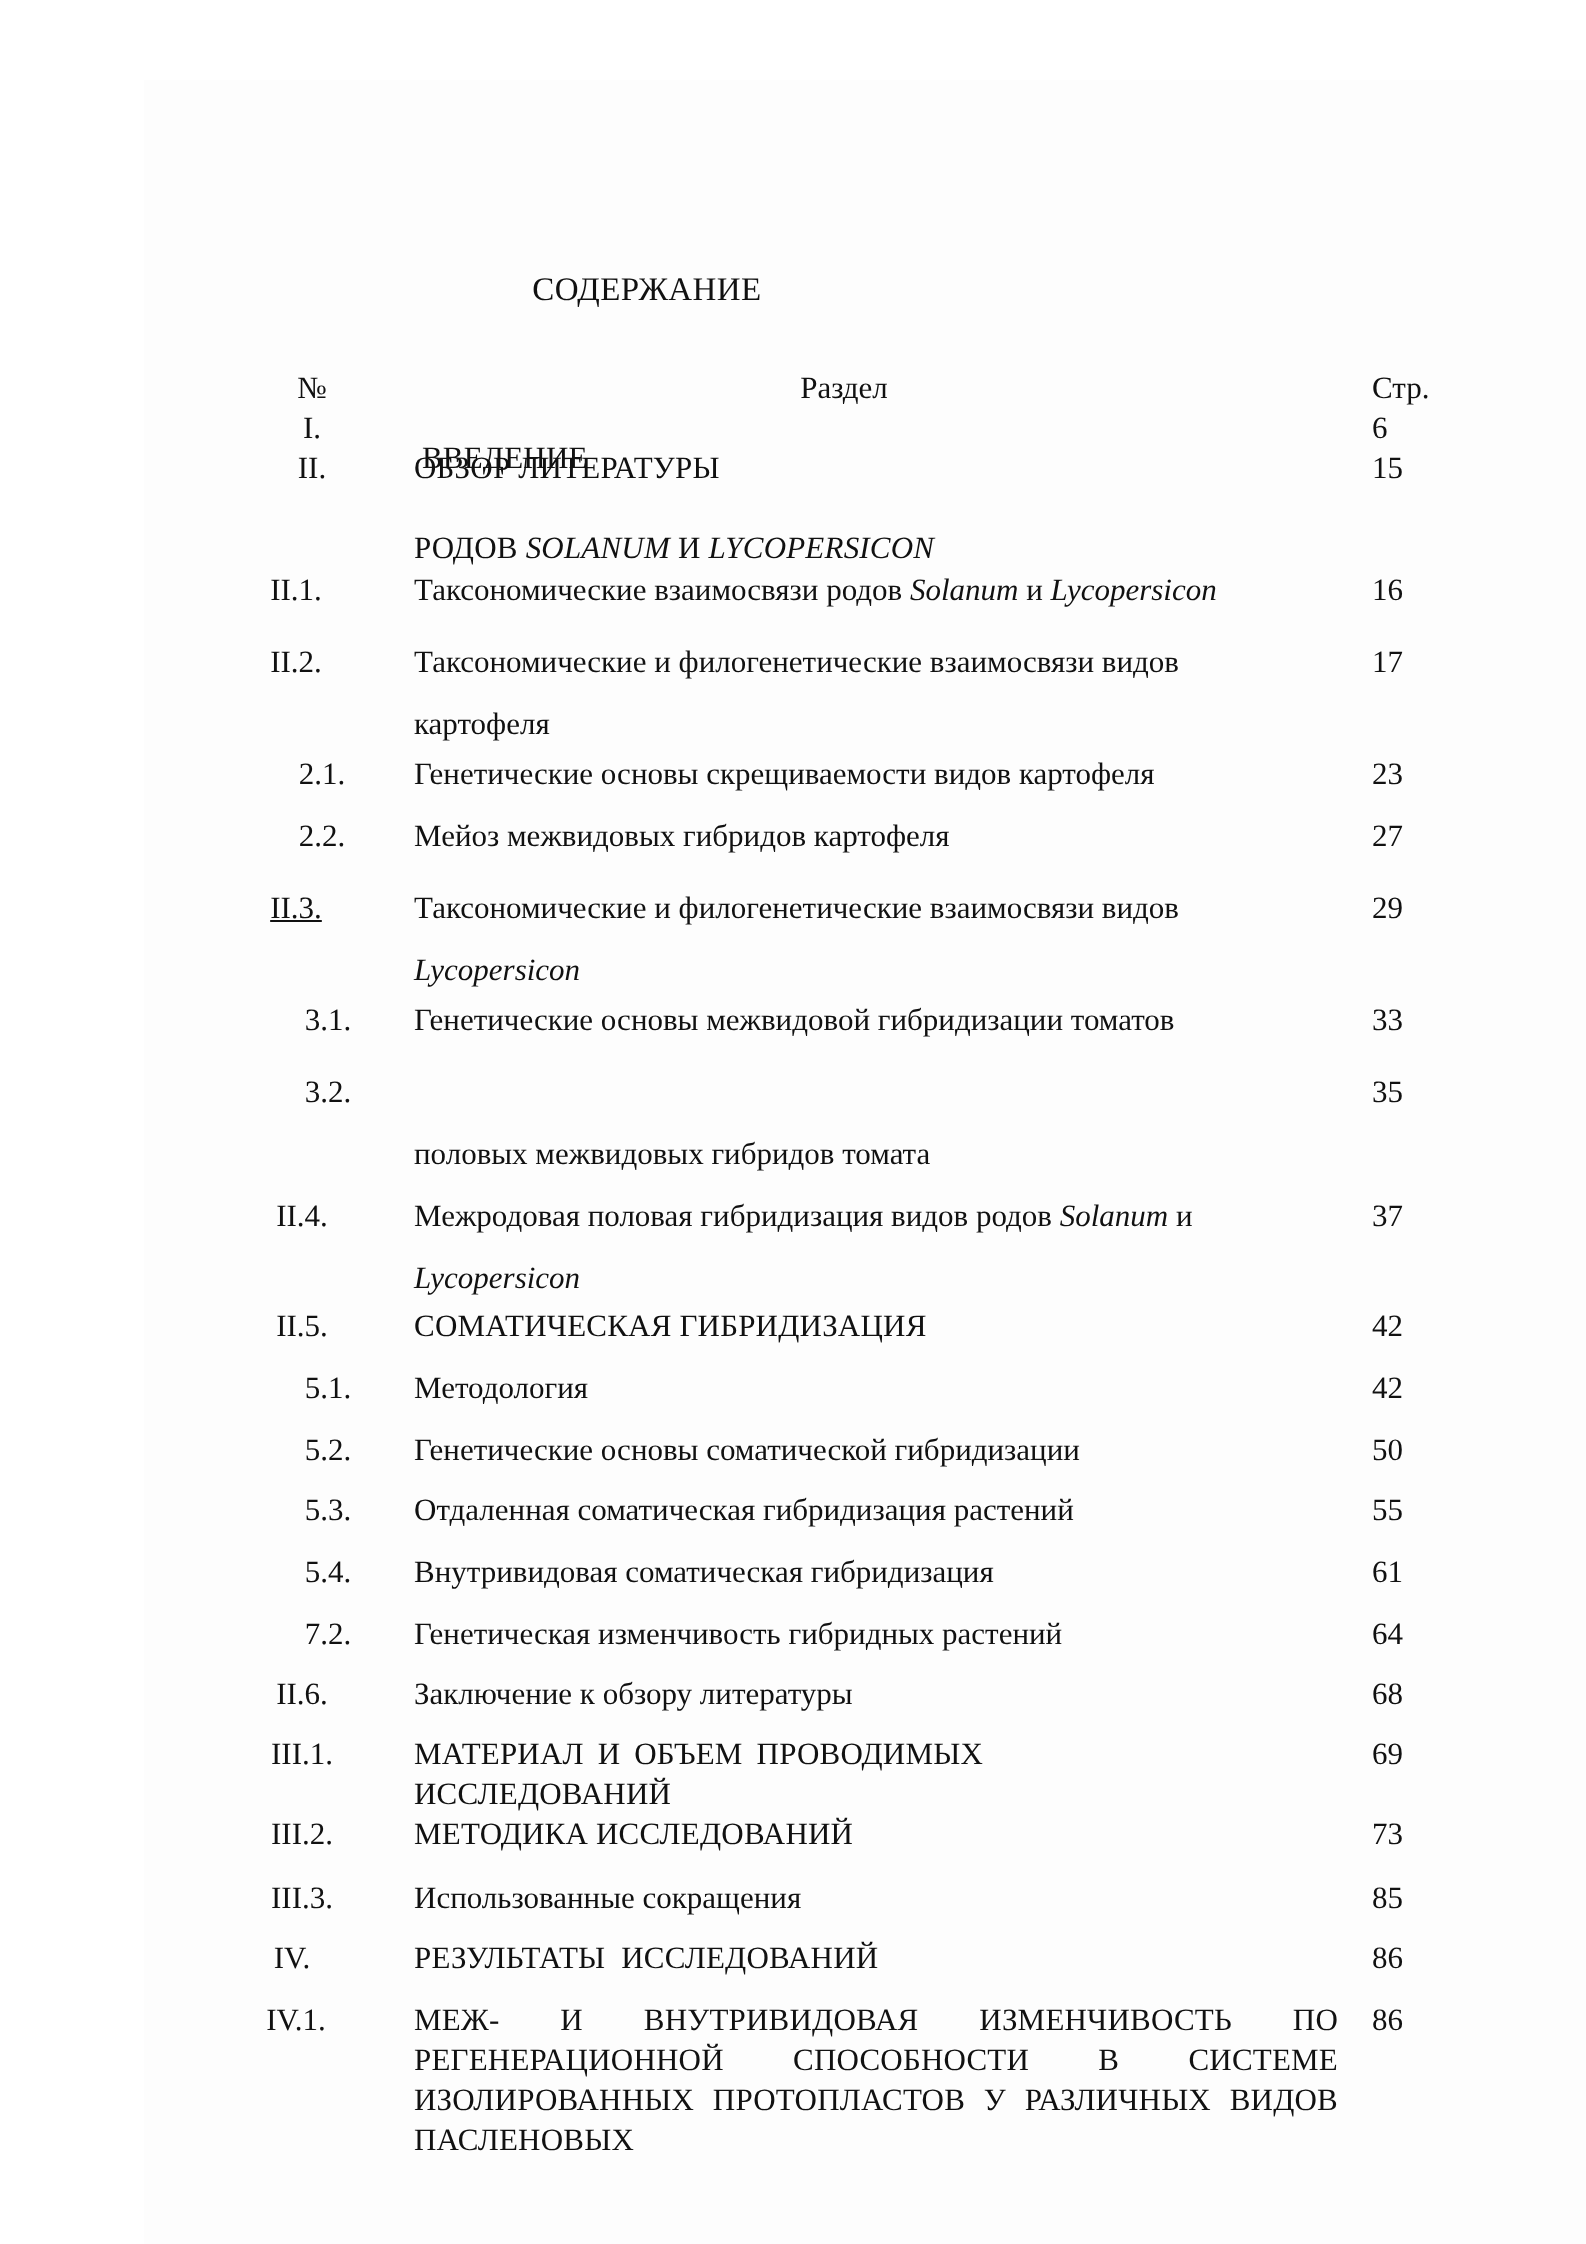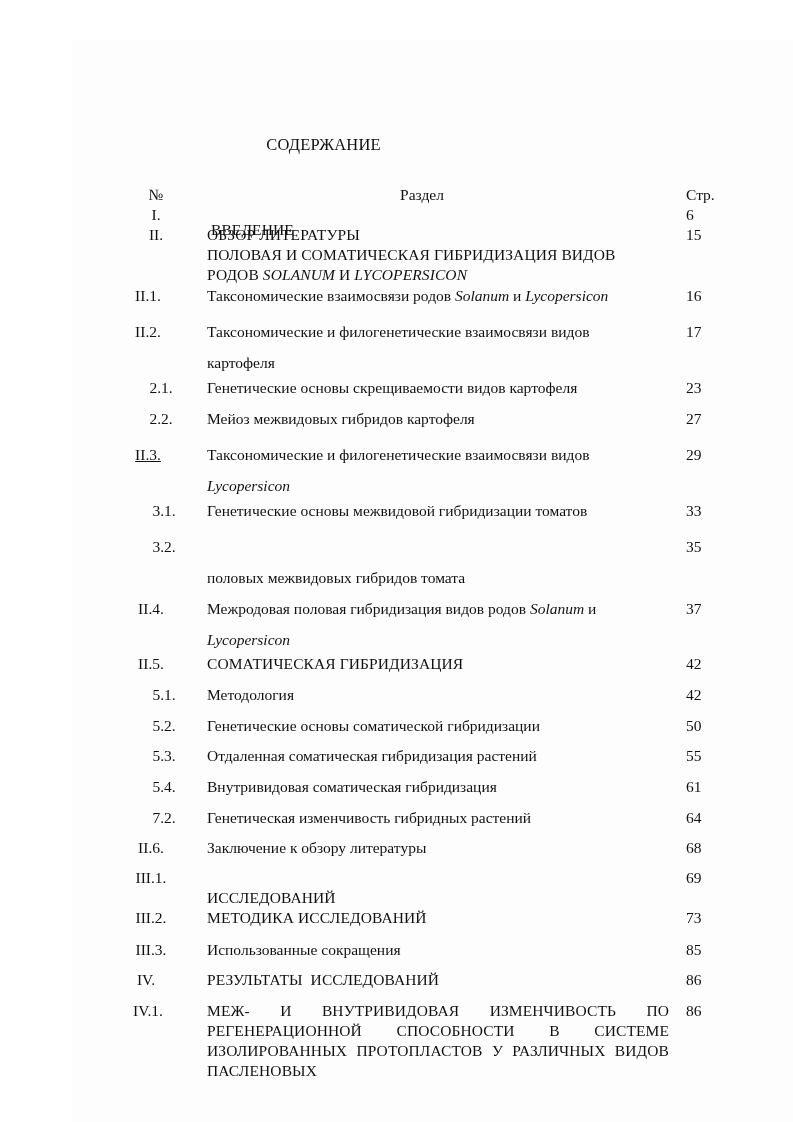--- a/index.html
+++ b/index.html
@@ -46,21 +46,21 @@
 </div>
 
 <div class="row" style="top:225px;">
   <span class="num" style="left:128px;">II.</span>
   <span class="txt caps">ОБЗОР ЛИТЕРАТУРЫ</span>
   <span class="pg">15</span>
 </div>
 
 <div class="row" style="top:245px;">
   <span class="txt caps">
-    <span>ПОЛОВАЯ И СОМАТИЧЕСКАЯ ГИБРИДИЗАЦИЯ ВИДОВ</span><br>
+    <br>
     <span>РОДОВ </span><i>SOLANUM</i><span style="white-space:pre;"> И </span><i>LYCOPERSICON</i>
   </span>
 </div>
 
 <div class="row" style="top:286px;">
   <span class="num" style="left:120px;text-align:center;">II.1.</span>
   <span class="txt"><span>Таксономические взаимосвязи родов </span><i>Solanum</i><span style="white-space:pre;"> и </span><i>Lycopersicon</i></span>
   <span class="pg">16</span>
 </div>
 
@@ -143,21 +143,21 @@
 </div>
 
 <div class="row" style="top:838px;">
   <span class="num" style="left:123px;">II.6.</span>
   <span class="txt">Заключение к обзору литературы</span>
   <span class="pg">68</span>
 </div>
 
 <div class="row" style="top:868px;">
   <span class="num" style="left:123px;">III.1.</span>
-  <span class="txt caps"><br><span>ИССЛЕДОВАНИЙ</span></span>
+  <span class="txt caps"><span style="word-spacing:3px;">МАТЕРИАЛ И ОБЪЕМ ПРОВОДИМЫХ</span><br><span>ИССЛЕДОВАНИЙ</span></span>
   <span class="pg">69</span>
 </div>
 
 <div class="row" style="top:908px;">
   <span class="num" style="left:123px;">III.2.</span>
   <span class="txt caps">МЕТОДИКА ИССЛЕДОВАНИЙ</span>
   <span class="pg">73</span>
 </div>
 
 <div class="row" style="top:940px;">

